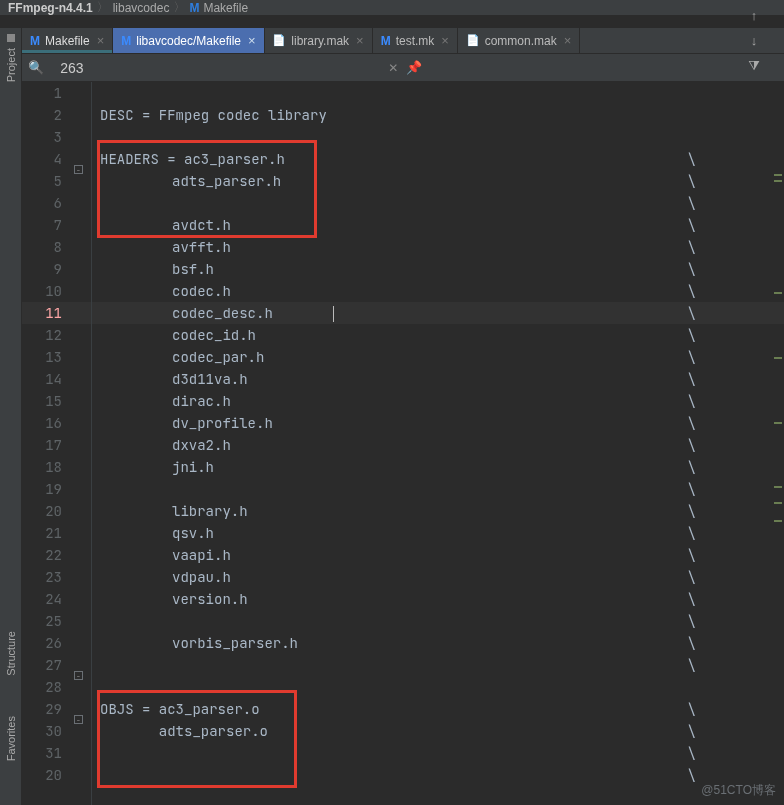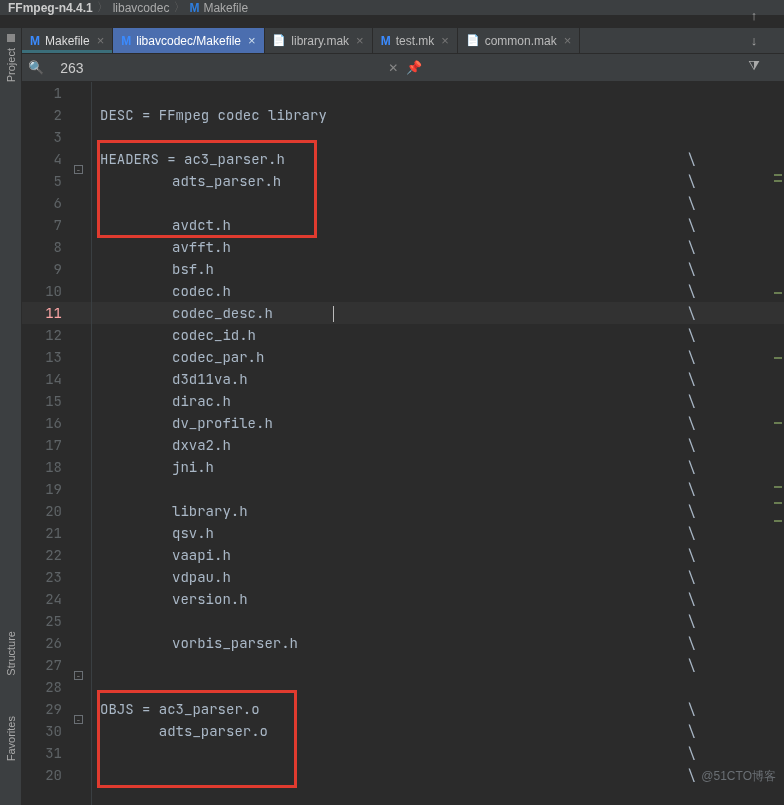--- a/index.html
+++ b/index.html
@@ -131,21 +131,21 @@
   position: absolute; border: 3px solid #e03b2f; pointer-events: none;
 }
 .red-box.b1 { left: 75px; top: 58px; width: 220px; height: 98px; }
 .red-box.b2 { left: 75px; top: 608px; width: 200px; height: 98px; }
 
 
 .rtrack { position: absolute; right: 0; top: 82px; width: 12px; bottom: 0; }
 .rtick { position: absolute; right: 2px; width: 8px; height: 2px; background: #6a7e52; }
 
 .watermark {
-  position: absolute; right: 8px; bottom: 20px;
+  position: absolute; right: 8px; bottom: 6px;
   color: #6a6f74; font-size: 12px;
 }
 </style>
 </head>
 <body>
 
 <div class="navbar">
   <span class="crumb strong">FFmpeg-n4.4.1</span>
   <span class="sep">〉</span>
   <span class="crumb">libavcodec</span>

